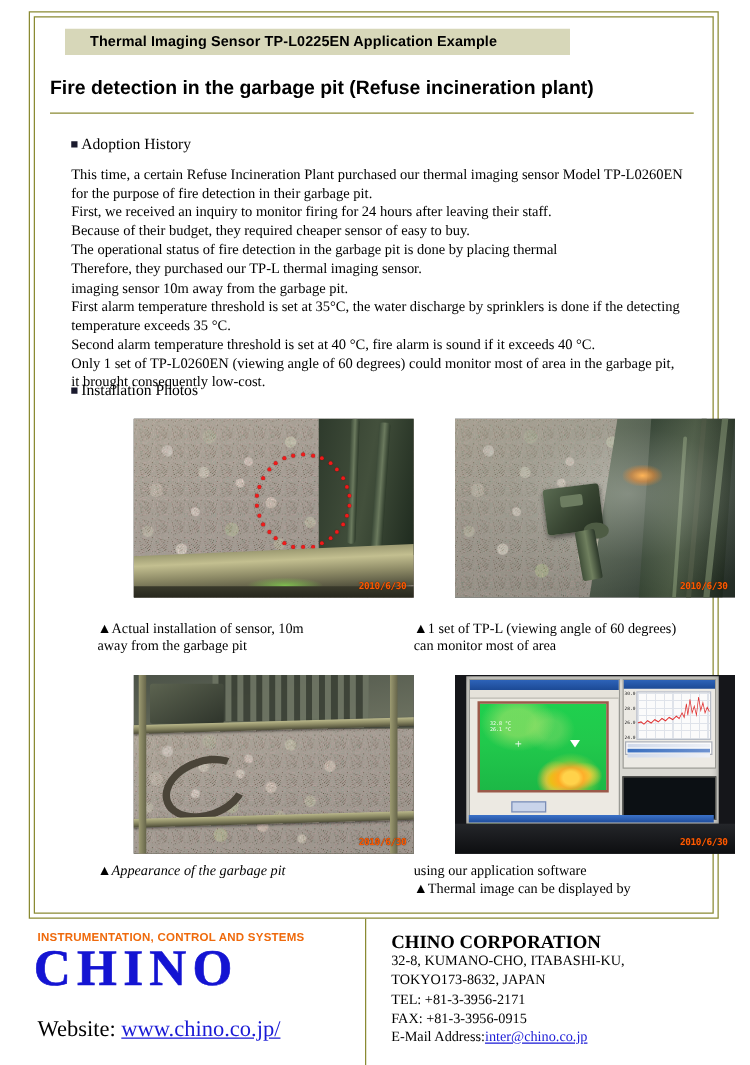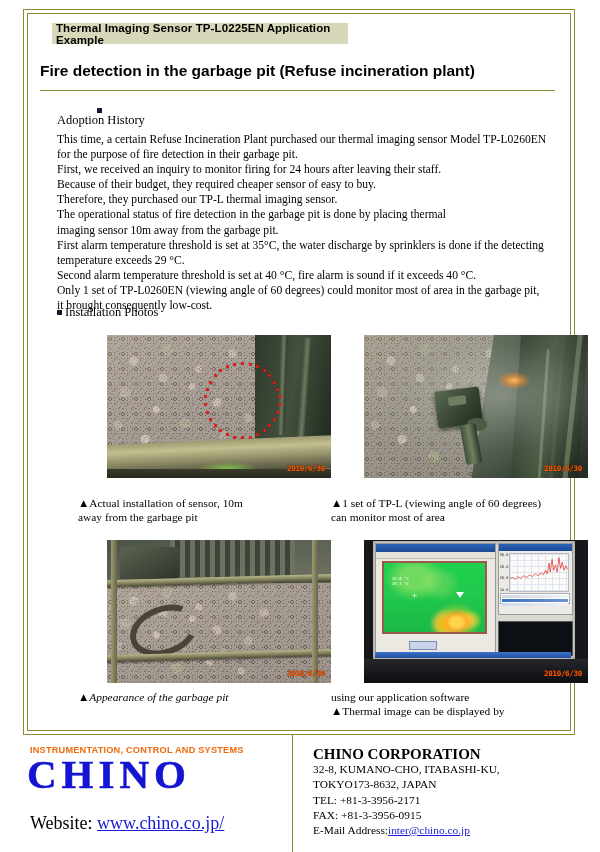--- a/index.html
+++ b/index.html
@@ -26,24 +26,24 @@
     position:absolute;
     left:3px; top:3px; right:3px; bottom:3px;
     border:1px solid #8a8a33;
     box-sizing:border-box;
   }
 
   
   .header-band{
     position:absolute;
     left:52px; top:23px;
-    width:296px; height:21px;
+    width:404px; height:21px;
     background:#d7d7b9;
     display:flex;align-items:center;
-    padding-left:4px;
+    padding-left:20px;
     box-sizing:border-box;
   }
   .header-band span{
     font-family:"Liberation Sans", sans-serif;
     font-weight:bold;
     font-size:11.5px;
     letter-spacing:.1px;
     color:#000;
   }
 
@@ -73,21 +73,21 @@
     display:flex;align-items:center;
     white-space:nowrap;
   }
   .section-head .sq{
     display:inline-block;
     width:5px;height:5px;
     background:#1a1a2e;
     margin-right:3px;
     position:relative;top:0px;
   }
-  #sec-adoption{left:57px; top:108px;flex-direction:column;}
+  #sec-adoption{left:57px; top:108px;}
   #sec-photos{left:57px; top:305px;}
 
   
   .body-text{
     position:absolute;
     left:57px; top:132px;
     width:500px;
     font-size:11.6px;
     line-height:15.1px;
     color:#000;
@@ -447,25 +447,25 @@
   <div class="section-head" id="sec-adoption">
     <span class="sq"></span>
     <span>Adoption History</span>
   </div>
 
   <div class="body-text">
     <div>This time, a certain Refuse Incineration Plant purchased our thermal imaging sensor Model TP-L0260EN</div>
     <div>for the purpose of fire detection in their garbage pit.</div>
     <div>First, we received an inquiry to monitor firing for 24 hours after leaving their staff.</div>
     <div>Because of their budget, they required cheaper sensor of easy to buy.</div>
+    <div>The operational status of fire detection in the garbage pit is done by placing thermal</div>
     <div>Therefore, they purchased our TP-L thermal imaging sensor.</div>
-    <div>The operational status of fire detection in the garbage pit is done by placing thermal</div>
     <div>imaging sensor 10m away from the garbage pit.</div>
     <div>First alarm temperature threshold is set at 35°C, the water discharge by sprinklers is done if the detecting</div>
-    <div>temperature exceeds 29 °C.</div>
+    <div>temperature exceeds 35 °C.</div>
     <div>Second alarm temperature threshold is set at 40 °C, fire alarm is sound if it exceeds 40 °C.</div>
     <div>Only 1 set of TP-L0260EN (viewing angle of 60 degrees) could monitor most of area in the garbage pit,</div>
     <div>it brought consequently low-cost.</div>
   </div>
 
   <div class="section-head" id="sec-photos">
     <span class="sq"></span>
     <span>Installation Photos</span>
   </div>
 

